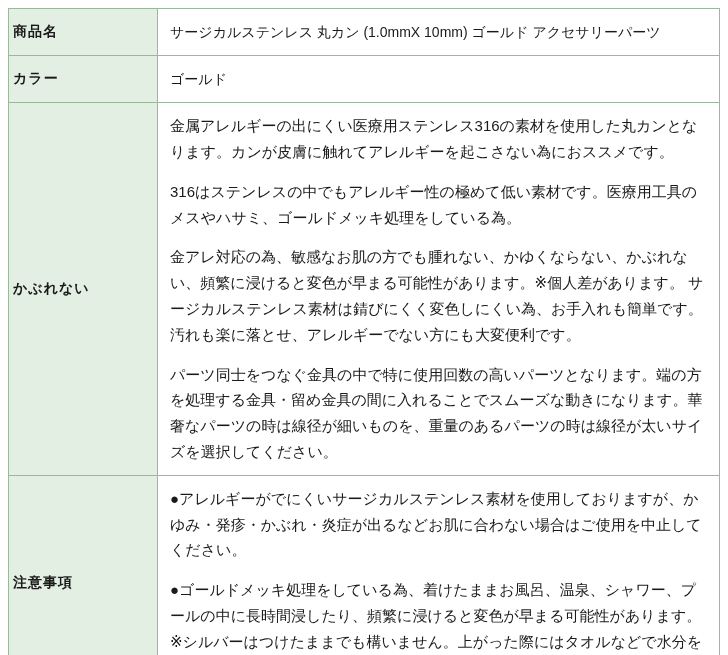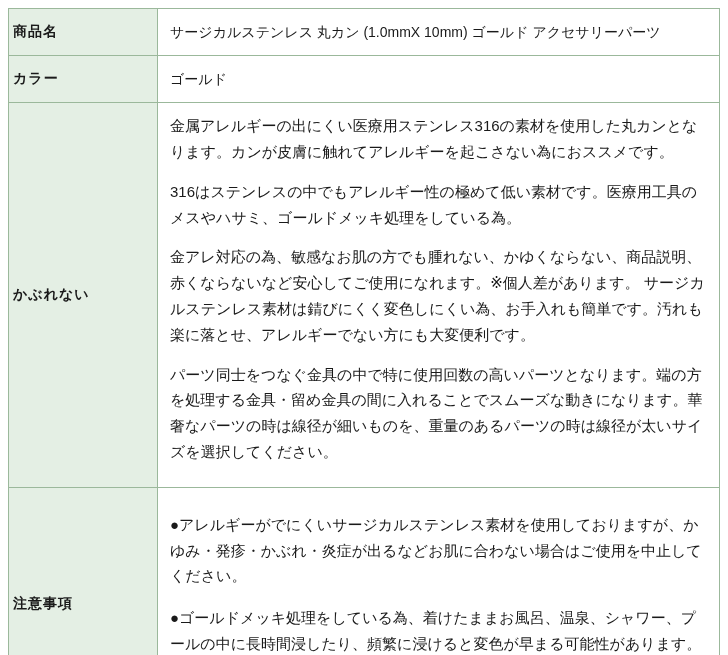--- a/index.html
+++ b/index.html
@@ -43,25 +43,24 @@
     text-align: left;
   }
   td.value.single {
     padding: 11px 12px;
     font-size: 14px;
   }
   .para {
     margin: 0 0 14px 0;
   }
   .para:last-child {
-    margin-bottom: 12px;
+    margin-bottom: 0;
   }
   .bullet {
-    margin: 16px 0 14px 0;
-    font-family: Liberation Mono, monospace;
+    margin: 0 0 14px 0;
   }
   .bullet:last-child {
     margin-bottom: 0;
   }
 </style>
 </head>
 <body>
 
 <table class="spec-table">
   <tbody>
@@ -76,21 +75,21 @@
     <tr>
       <td class="label">カラー</td>
       <td class="value single">ゴールド</td>
     </tr>
 
     <tr>
       <td class="label">かぶれない</td>
       <td class="value">
         <p class="para">金属アレルギーの出にくい医療用ステンレス316の素材を使用した丸カンとなります。カンが皮膚に触れてアレルギーを起こさない為におススメです。</p>
         <p class="para">316はステンレスの中でもアレルギー性の極めて低い素材です。医療用工具のメスやハサミ、ゴールドメッキ処理をしている為。</p>
-        <p class="para">金アレ対応の為、敏感なお肌の方でも腫れない、かゆくならない、商品説明、赤くならないなど安心してご使用になれます。※個人差があります。 サージカルステンレス素材は錆びにくく変色しにくい為、お手入れも簡単です。汚れも楽に落とせ、アレルギーでない方にも大変便利です。</p>
+        <p class="para">金アレ対応の為、敏感なお肌の方でも腫れない、かゆくならない、かぶれない、頻繁に浸けると変色が早まる可能性があります。※個人差があります。 サージカルステンレス素材は錆びにくく変色しにくい為、お手入れも簡単です。汚れも楽に落とせ、アレルギーでない方にも大変便利です。</p>
         <p class="para">パーツ同士をつなぐ金具の中で特に使用回数の高いパーツとなります。端の方を処理する金具・留め金具の間に入れることでスムーズな動きになります。華奢なパーツの時は線径が細いものを、重量のあるパーツの時は線径が太いサイズを選択してください。</p>
       </td>
     </tr>
 
     <tr>
       <td class="label">注意事項</td>
       <td class="value">
         <p class="bullet">●アレルギーがでにくいサージカルステンレス素材を使用しておりますが、かゆみ・発疹・かぶれ・炎症が出るなどお肌に合わない場合はご使用を中止してください。</p>
         <p class="bullet">●ゴールドメッキ処理をしている為、着けたままお風呂、温泉、シャワー、プールの中に長時間浸したり、頻繁に浸けると変色が早まる可能性があります。※シルバーはつけたままでも構いません。上がった際にはタオルなどで水分を十分に拭き取ってください。</p>
       </td>

